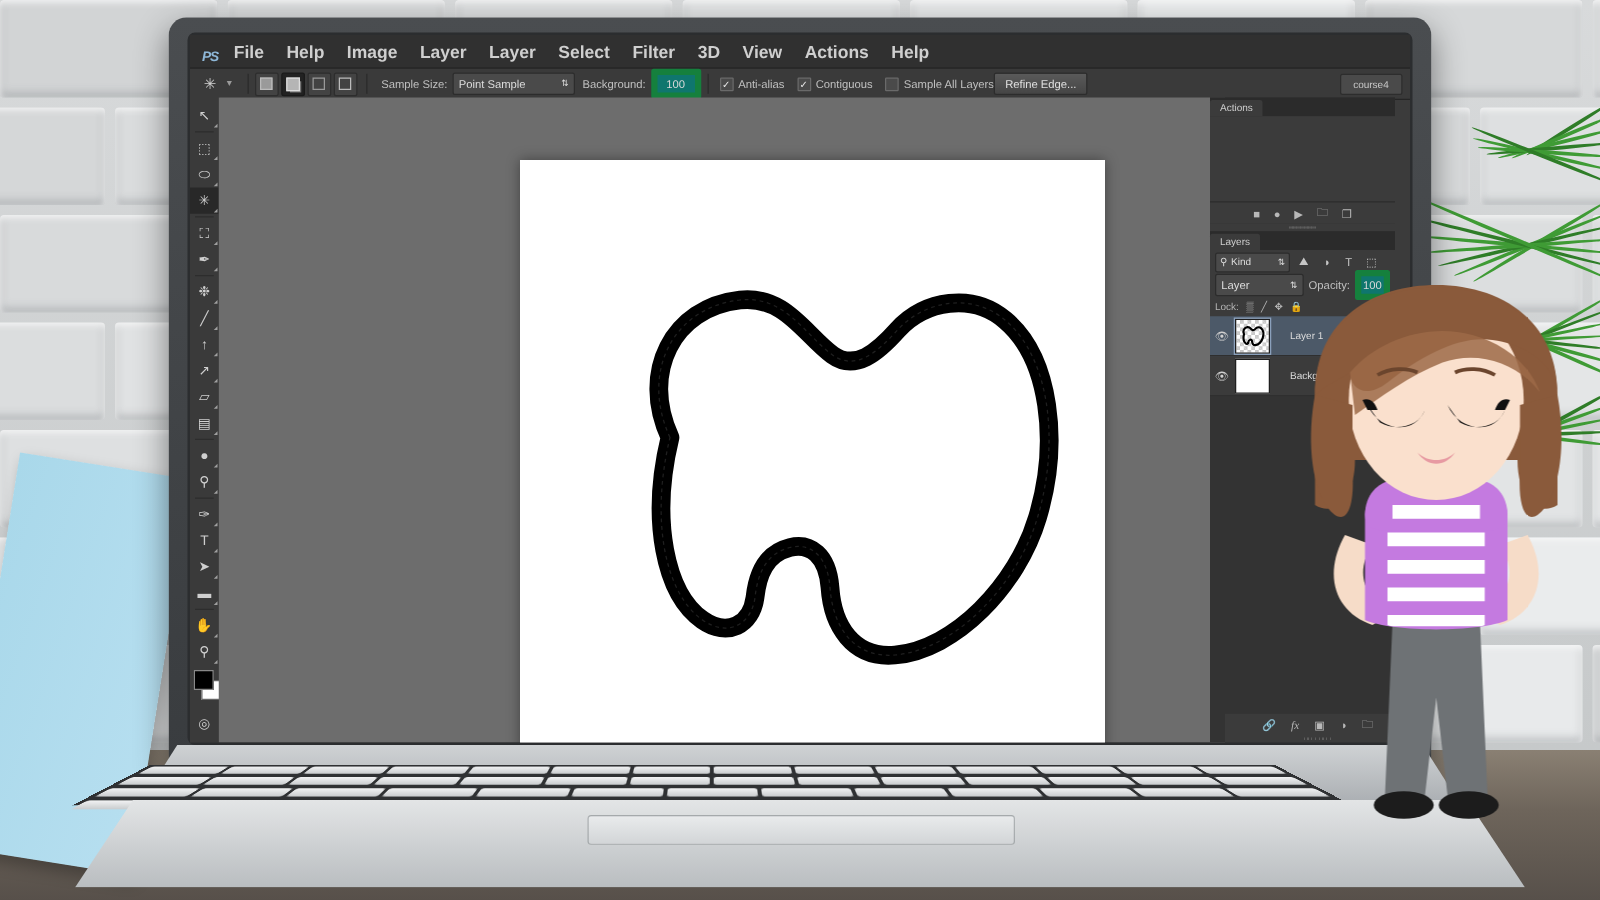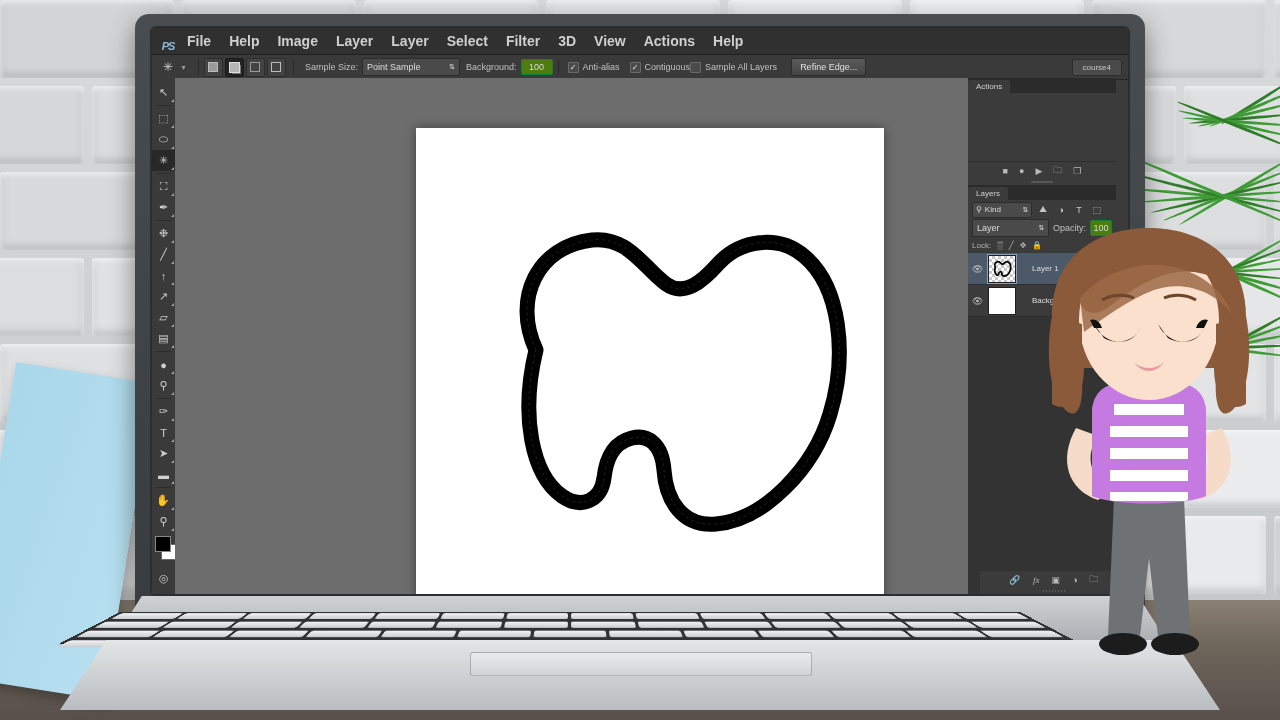--- a/index.html
+++ b/index.html
@@ -65,21 +65,21 @@
               border-bottom:1px solid #252525;padding-left:6px;position:relative;}
   .tool-ic{width:20px;height:18px;display:flex;align-items:center;justify-content:center;font-size:12px;color:#d0d0d0;}
   .caret{font-size:7px;color:#9a9a9a;margin:0 6px 0 2px;}
   .sepv{width:1px;height:16px;background:#2a2a2a;margin:0 5px;}
   .selmode{width:17px;height:17px;background:#434343;border:1px solid #2d2d2d;border-radius:2px;
            margin-right:2px;display:flex;align-items:center;justify-content:center;}
   .selmode.active{background:#222;border-color:#1a1a1a;}
   .lbl{font-size:9px;color:#c0c0c0;margin:0 4px 0 6px;white-space:nowrap;}
   .dropdown{height:16px;background:#4a4a4a;border:1px solid #2c2c2c;border-radius:2px;
             display:flex;align-items:center;justify-content:space-between;padding:0 4px;font-size:9px;color:#ddd;}
-  .numfield{height:14px;width:30px;background:#4d7c0f;border:1px solid #15803d;border-radius:2px;
+  .numfield{height:14px;width:30px;background:#0f766e;border:5px solid #15803d;border-radius:2px;
             display:flex;align-items:center;justify-content:center;font-size:9px;color:#d8d8d8;}
   .chk{width:9px;height:9px;border:1px solid #6a6a6a;background:#4a4a4a;border-radius:1px;
        margin-right:4px;display:flex;align-items:center;justify-content:center;font-size:8px;color:#e8e8e8;}
   .chk.on{color:#e8e8e8;}
   .btn{height:16px;background:linear-gradient(#5a5a5a,#454545);border:1px solid #2c2c2c;
        border-radius:2px;padding:0 8px;display:flex;align-items:center;font-size:9px;color:#e0e0e0;}
   .wsbtn{position:absolute;right:6px;height:15px;background:#4a4a4a;border:1px solid #2d2d2d;
          border-radius:2px;padding:0 10px;display:flex;align-items:center;font-size:8px;color:#c8c8c8;}
 
   
@@ -281,26 +281,26 @@
     <div class="sepv"></div>
 
     <div style="display:flex;align-items:center;margin-left:4px">
       <span class="chk on">✓</span>
       <span class="lbl" style="margin:0">Anti-alias</span>
     </div>
     <div style="display:flex;align-items:center;margin-left:10px">
       <span class="chk on">✓</span>
       <span class="lbl" style="margin:0">Contiguous</span>
     </div>
-    <div style="display:flex;align-items:center;">
+    <div style="display:flex;align-items:center;margin-left:10px">
       <span class="chk"></span>
       <span class="lbl" style="margin:0">Sample All Layers</span>
     </div>
 
-    <div class="btn" style="margin-left:14px">Refine Edge...</div>
+    <div class="btn" style="">Refine Edge...</div>
 
     <div class="wsbtn">course4</div>
   </div>
 
   <div class="toolbox" id="toolbox">
       <div class="tool">↖<span class="tri"></span></div>
       <div class="toolsep"></div>
       <div class="tool">⬚<span class="tri"></span></div>
       <div class="tool">⬭<span class="tri"></span></div>
       <div class="tool active">✳<span class="tri"></span></div>

